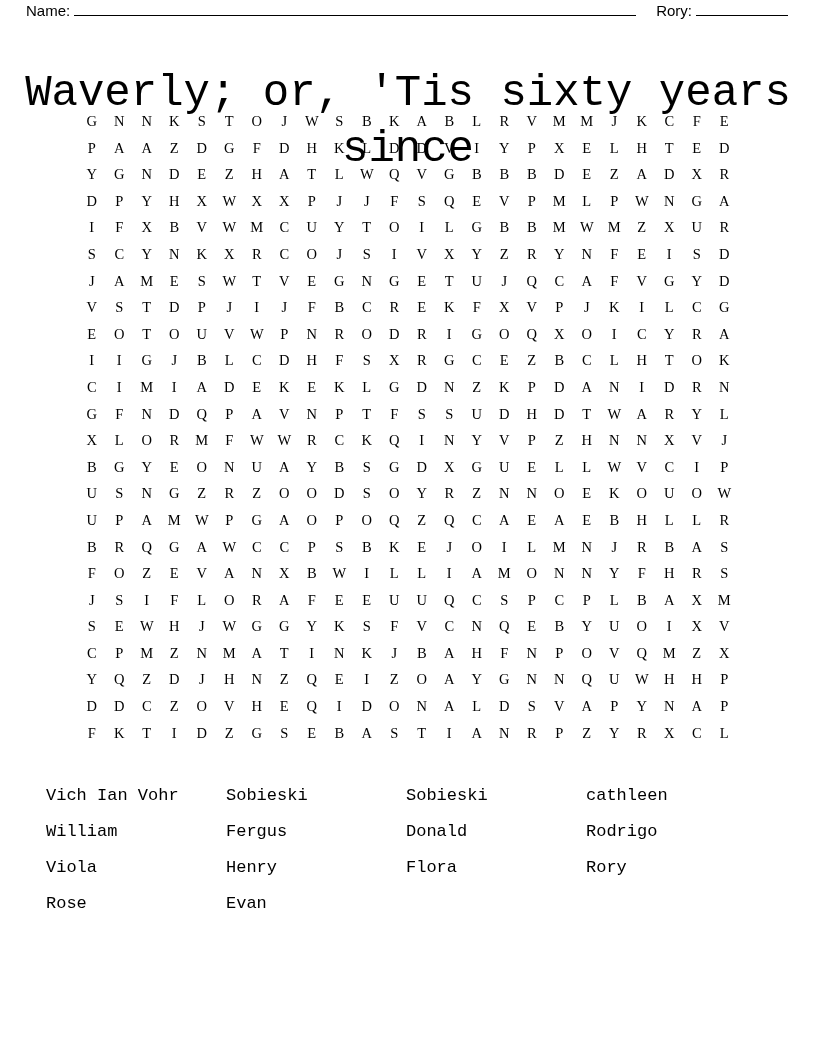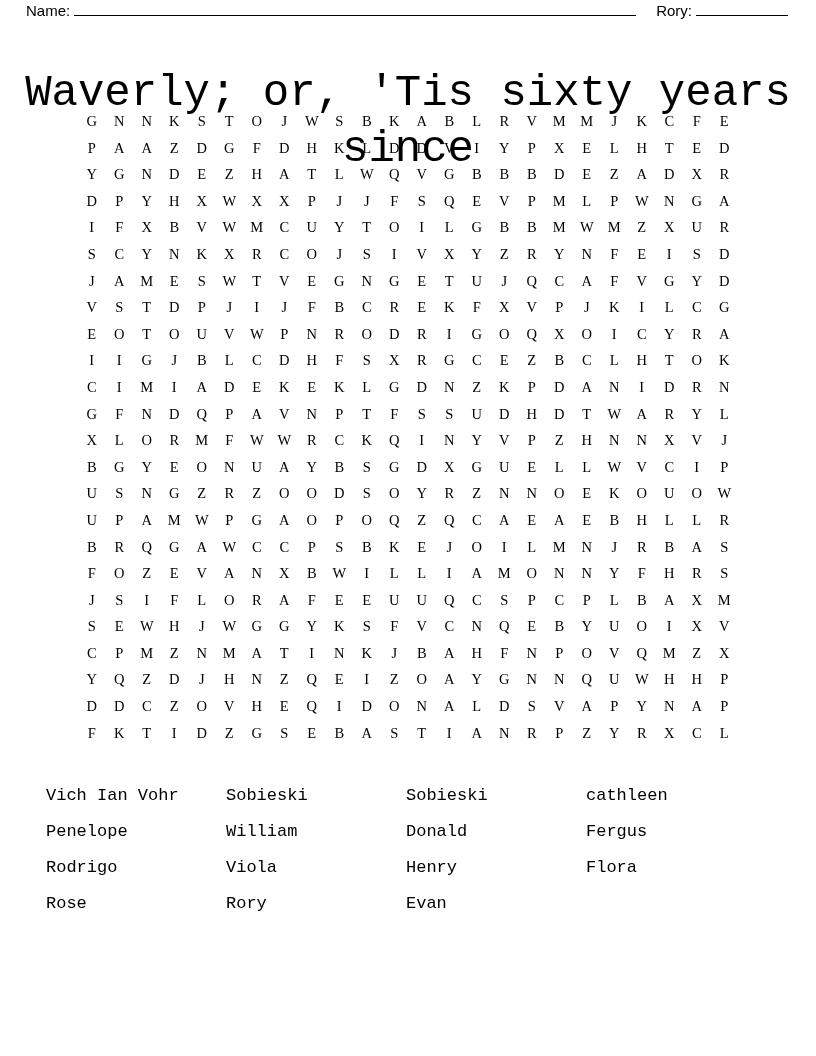--- a/index.html
+++ b/index.html
@@ -691,26 +691,25 @@
         <div class="cell">C</div>
         <div class="cell">L</div>
       </div>
   </div>
 
   <div class="words" id="words">
       <div class="word">Vich Ian Vohr</div>
       <div class="word">Sobieski</div>
       <div class="word">Sobieski</div>
       <div class="word">cathleen</div>
-      <div class="word">Penelope</div>
       <div class="word">William</div>
+      <div class="word">Fergus</div>
       <div class="word">Donald</div>
-      <div class="word">Fergus</div>
       <div class="word">Rodrigo</div>
       <div class="word">Viola</div>
       <div class="word">Henry</div>
       <div class="word">Flora</div>
+      <div class="word">Rory</div>
       <div class="word">Rose</div>
-      <div class="word">Rory</div>
       <div class="word">Evan</div>
     </div>
 
 </div>
 
 </body></html>

